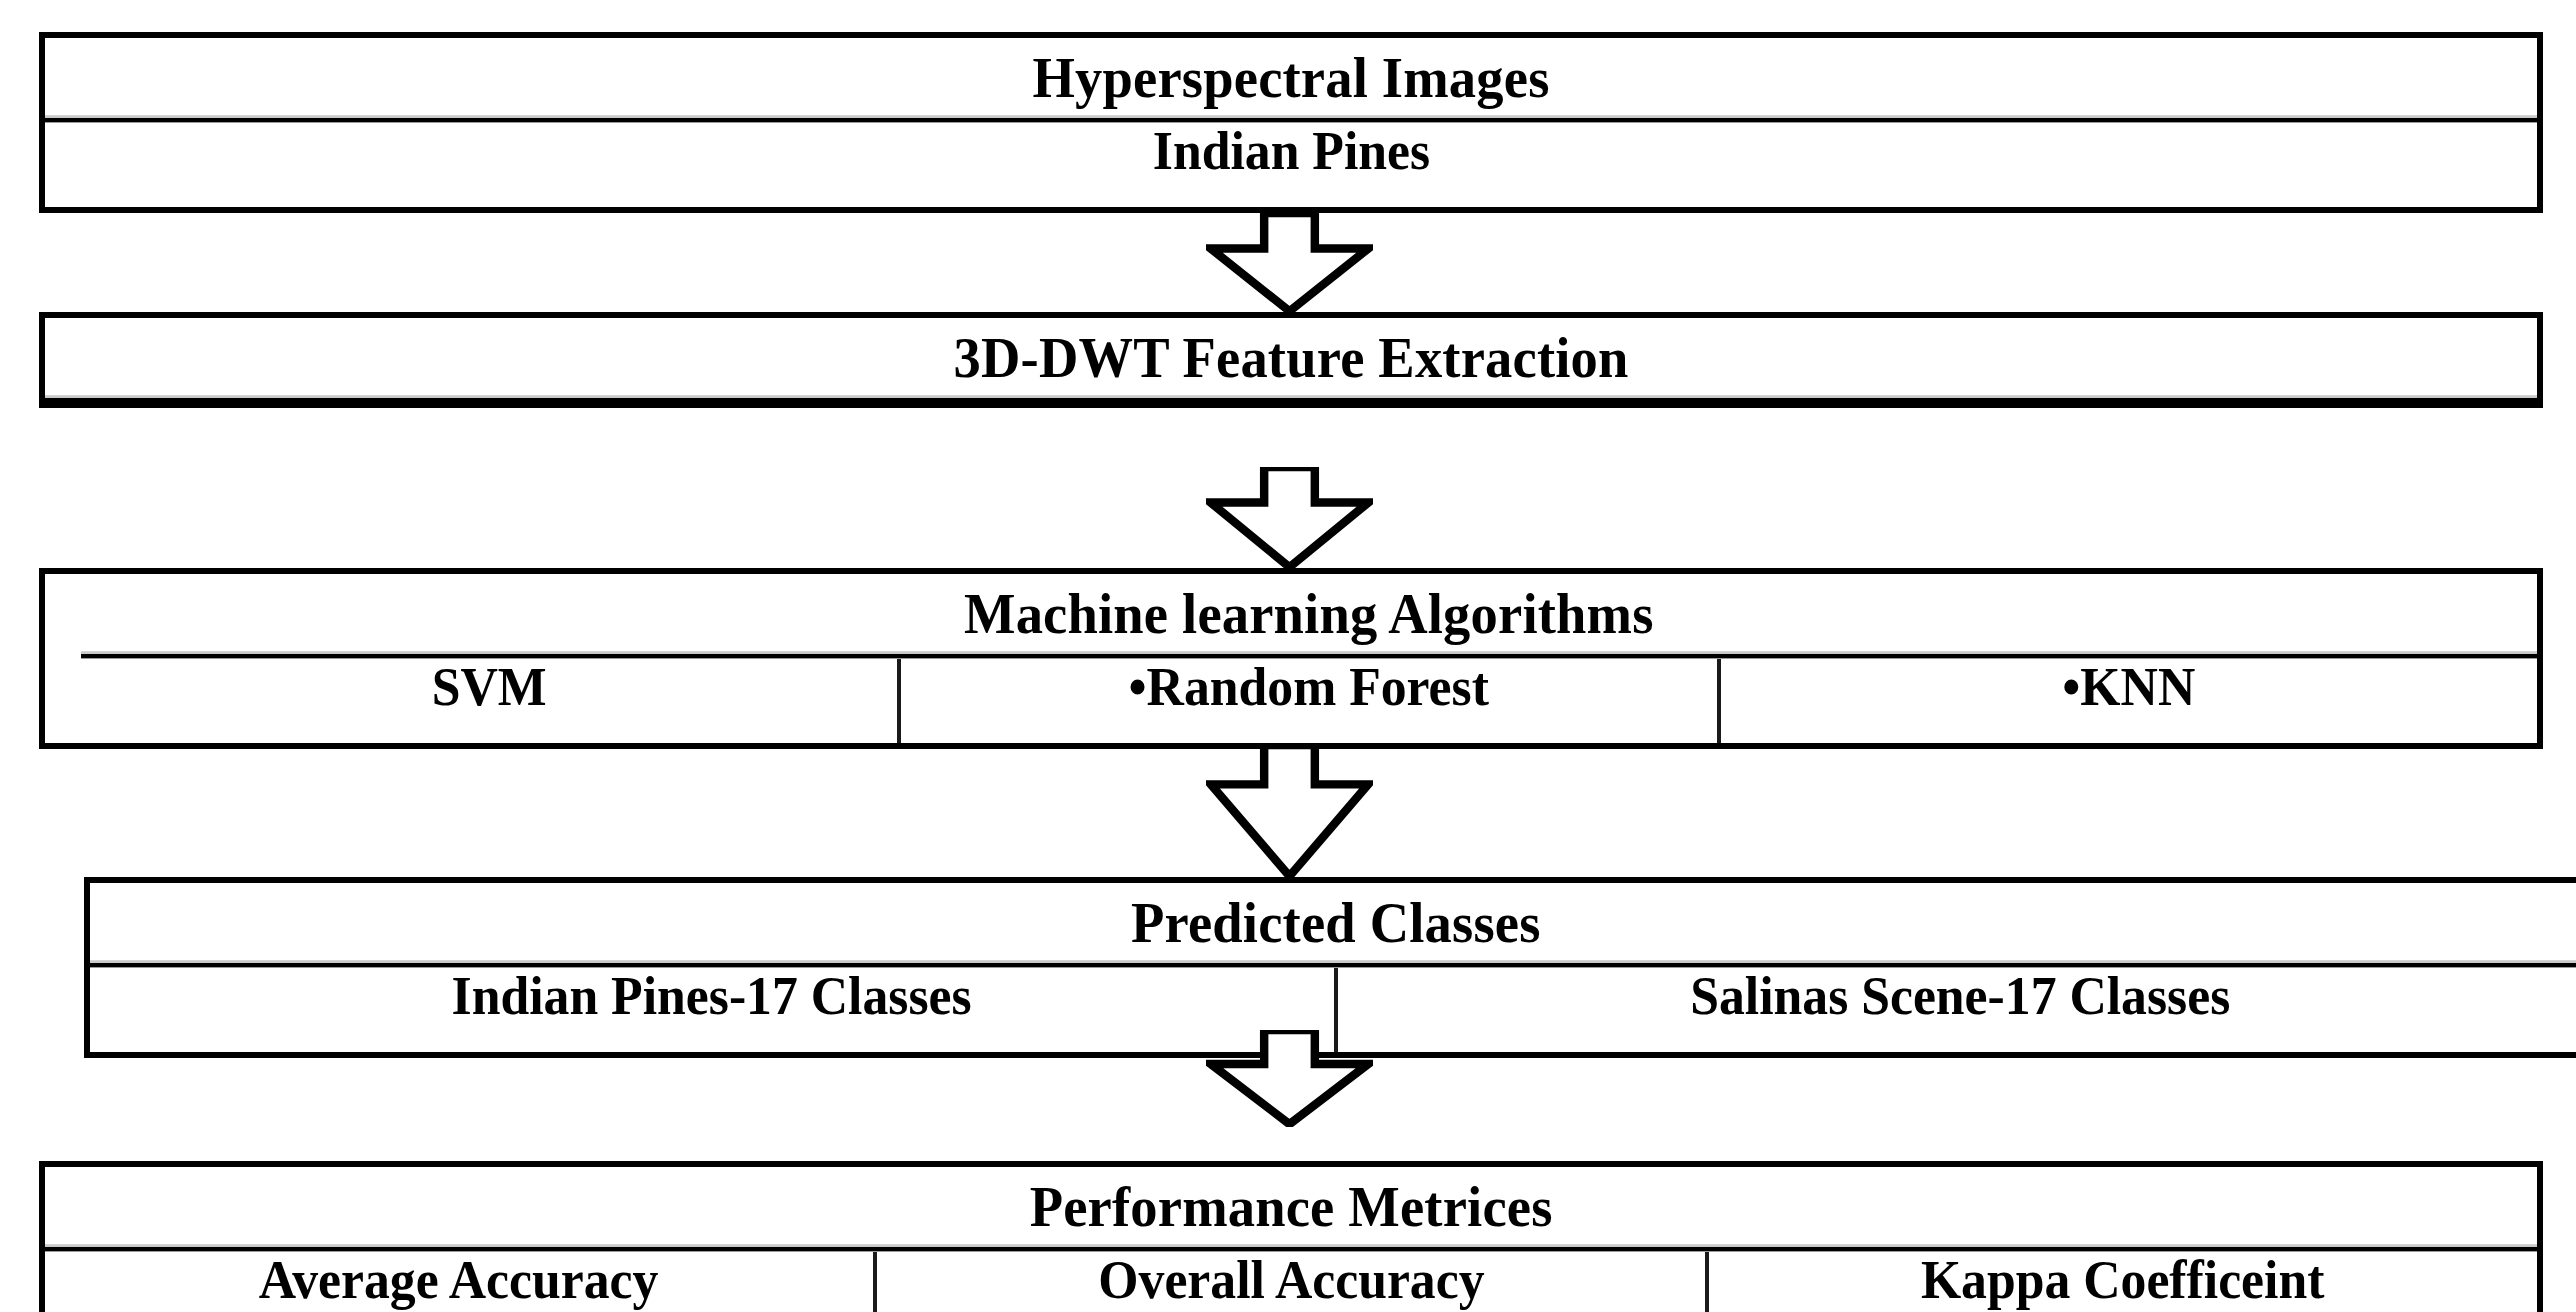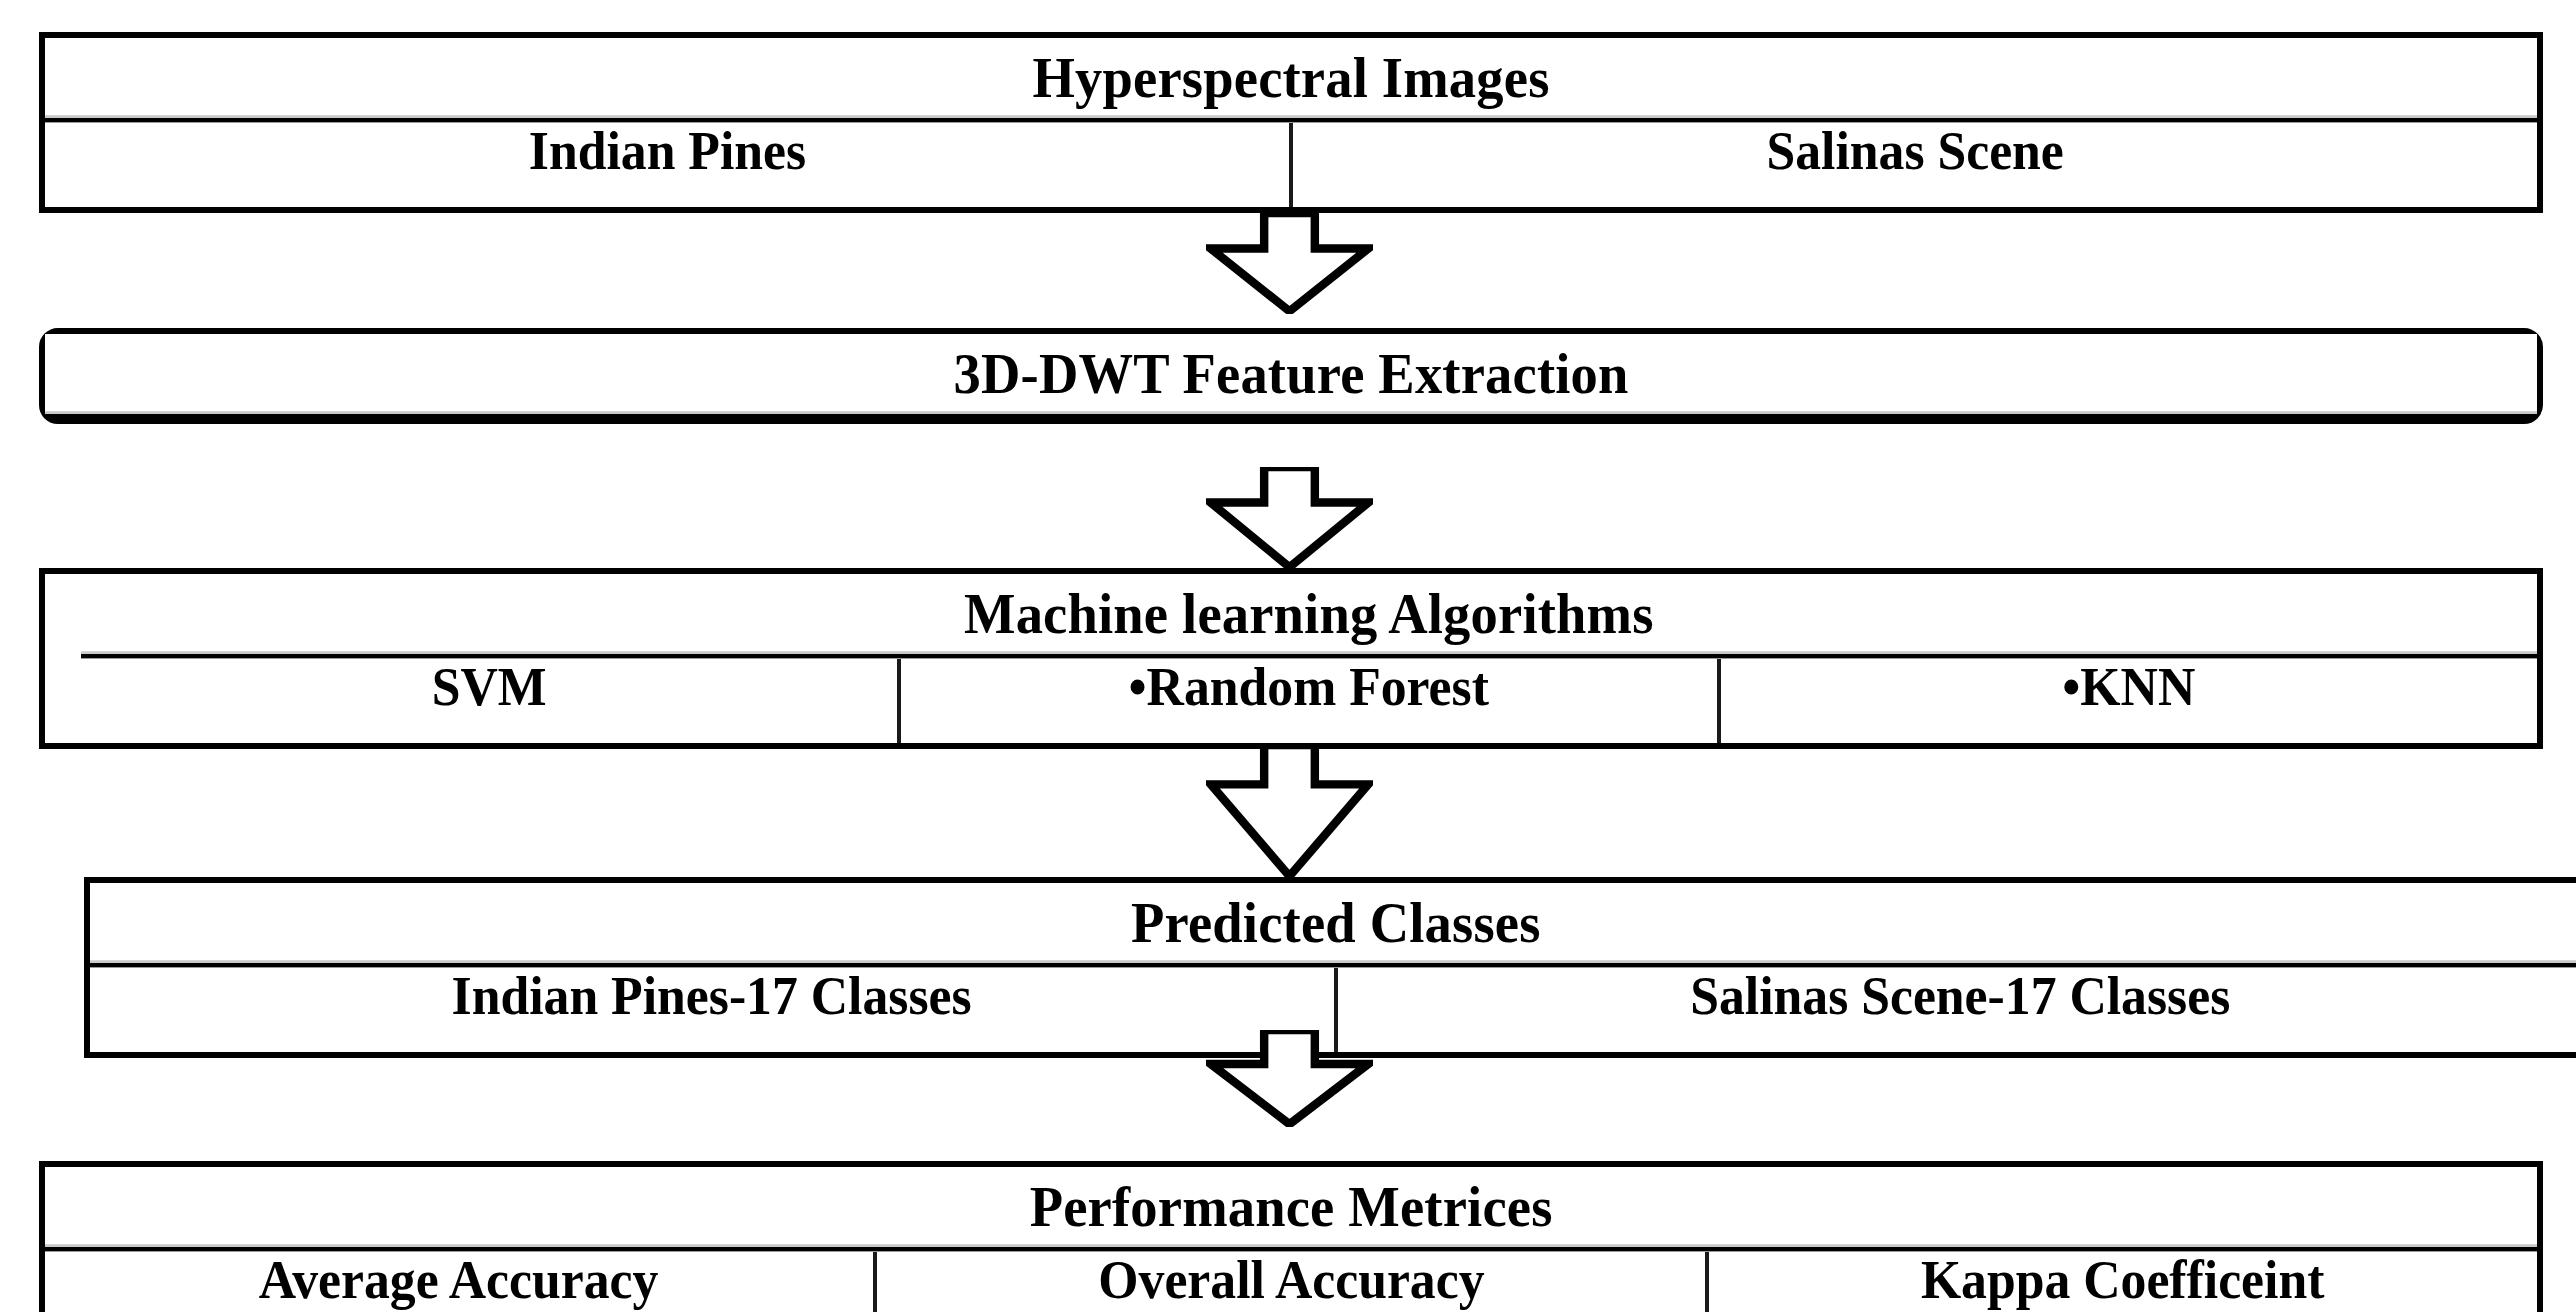--- a/index.html
+++ b/index.html
@@ -97,21 +97,21 @@
 
   .arrow svg polygon {
     fill: #ffffff;
     stroke: #000000;
     stroke-width: 9;
     stroke-linejoin: miter;
   }
 
   
   #block-1 { top: 32px;   }
-  #block-2 { top: 328px; border-radius: 19px;  }
+  #block-2 { top: 312px;  }
   #block-3 { top: 568px; padding-left: 36px;  }
   #block-4 { top: 877px; margin-left: 45px;  }
   #block-5 { top: 1124px; margin-top: 37px; }
 
   #arrow-1 { top: 213px;  height: 101px; }
   #arrow-2 { top: 467px;  height: 103px; }
   #arrow-3 { top: 745px;  height: 134px; }
   #arrow-4 { top: 1030px; height: 97px; }
 </style>
 </head>
@@ -120,23 +120,20 @@
 <div id="flow">
 
   <div class="block" id="block-1">
     <div class="block-title">
       <span class="label">Hyperspectral Images</span>
     </div>
     <div class="block-sub cols-2">
       <div class="cell">
         <span class="label">Indian Pines</span>
       </div>
-      <div class="cell">
-        <span class="label">Salinas Scene</span>
-      </div>
     </div>
   </div>
 
   <div class="arrow" id="arrow-1">
     <svg viewBox="0 0 178 108" preserveAspectRatio="none" aria-hidden="true">
       <polygon points="62,0 116,0 116,38 173,38 89,105 5,38 62,38"></polygon>
     </svg>
   </div>
 
   <div class="block" id="block-2">

